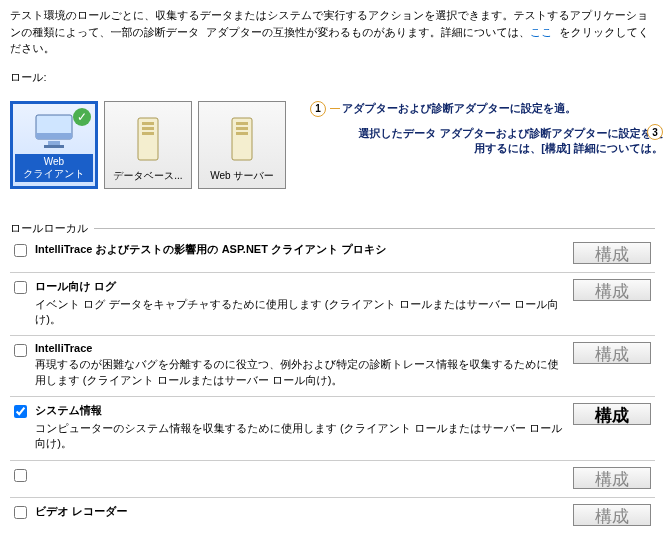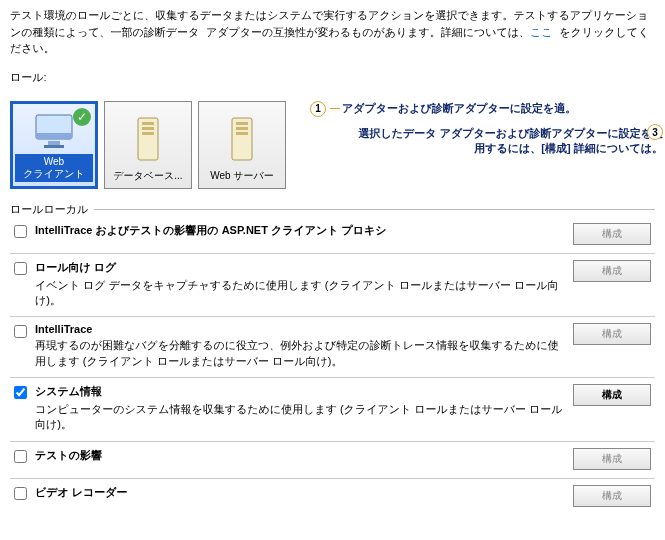--- a/index.html
+++ b/index.html
@@ -14,30 +14,30 @@
   .role-tile .icon-wrap { flex: 1; display:flex; align-items:center; justify-content:center; width:100%; }
   .role-tile .label { text-align:center; font-size:10px; line-height:1.2; white-space: nowrap; overflow:hidden; text-overflow:ellipsis; width:100%; }
   .role-tile.selected .label { color:#fff; background:#1a5fc9; padding:2px 0; }
   .green-check { position:absolute; top:4px; right:4px; width:18px; height:18px; border-radius:50%; background:#4caf50; display:flex; align-items:center; justify-content:center; color:#fff; font-size:12px; }
   .callout { position:absolute; font-size:11px; color:#11286b; font-weight:bold; }
   .callout-num { display:inline-flex; width:16px; height:16px; border-radius:50%; background:#fff; border:1px solid #e0a030; color:#000; align-items:center; justify-content:center; font-size:10px; font-weight:bold; margin-right:4px; }
   .callout1 { left:300px; top:0px; display:flex; align-items:center; }
   .callout1 .line { width:10px; border-top:1px solid #e0a030; margin-right:2px;}
   .callout3-wrap { position:absolute; right:2px; top:126px; text-align:right; color:#11286b; font-weight:bold; line-height:1.4;}
   .callout3-num { position:absolute; right:-2px; top:124px;}
-  .section-header { margin-top:13px; display:flex; align-items:center; gap:6px;justify-content:space-between; }
+  .section-header { margin-top:32px; display:flex; align-items:center; gap:6px;justify-content:space-between; }
   .section-header .title { color:#000; font-weight:normal; white-space:nowrap;}
   .section-header .rule { flex:1; border-top:1px solid #bbb; }
   .adapter { display:flex; align-items:flex-start; border-top:1px solid #ccc; padding:6px 4px 8px 4px; gap:8px;}
   .adapter:first-of-type { border-top:none; }
   .adapter .cb { margin-top:2px; width:13px; height:13px; flex:none;}
   .adapter .body { flex:1; }
   .adapter .name { font-weight:bold; margin-bottom:3px; }
   .adapter .desc { line-height:1.4; }
-  .adapter .cfg-btn { width:78px; height:22px; border:1px solid #888; background:linear-gradient(#fafafa,#e4e4e4); font-size:10px; cursor:pointer; flex:none;}
+  .adapter .cfg-btn { width:78px; height:22px; border:1px solid #888; background:linear-gradient(#fafafa,#e4e4e4); font-size:17px; cursor:pointer; flex:none;}
   .adapter .cfg-btn.enabled { font-weight:bold; }
   .adapter .cfg-btn.disabled { color:#888; }
 </style>
 </head>
 <body>
 
 <div class="container">
 
   <div class="intro">
     <span>テスト環境のロールごとに、収集するデータまたはシステムで実行するアクションを選択できます。テストするアプリケーションの種類によって、一部の診断データ アダプターの互換性が変わるものがあります。詳細については、</span><span class="link">ここ</span><span> をクリックしてください。</span>
@@ -131,21 +131,20 @@
         <input type="checkbox" class="cb" checked="" style="">
         <div class="body">
           <div class="name">システム情報</div>
           <div class="desc">コンピューターのシステム情報を収集するために使用します (クライアント ロールまたはサーバー ロール向け)。</div>
         </div>
         <button class="cfg-btn enabled">構成</button>
       </div>
       <div class="adapter">
         <input type="checkbox" class="cb" style="">
         <div class="body">
-          <div class="name">テストの影響</div>
         </div>
         <button class="cfg-btn disabled">構成</button>
       </div>
       <div class="adapter">
         <input type="checkbox" class="cb" style="">
         <div class="body">
           <div class="name">ビデオ レコーダー</div>
         </div>
         <button class="cfg-btn disabled">構成</button>
       </div>

